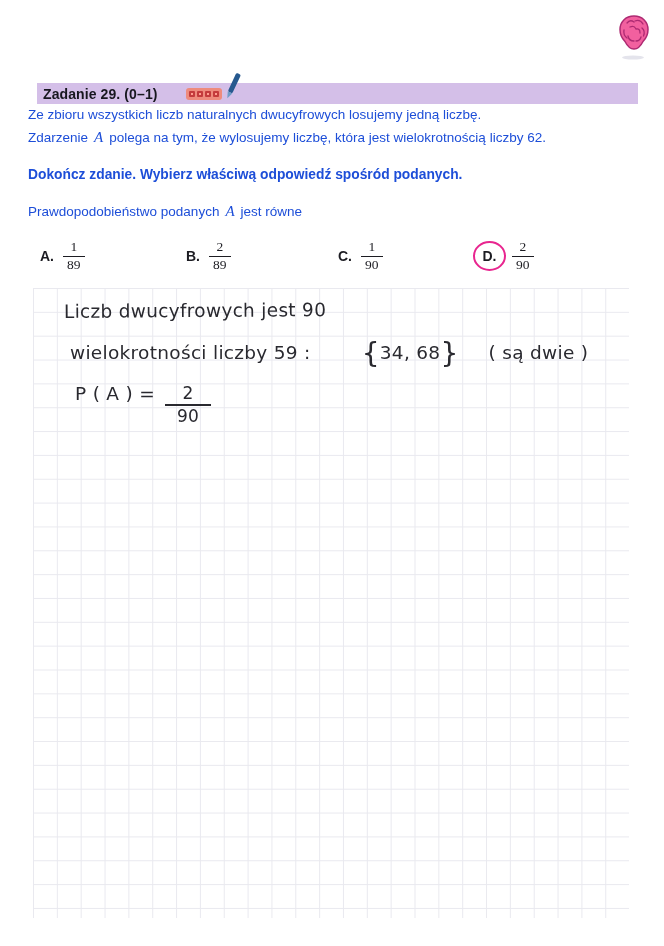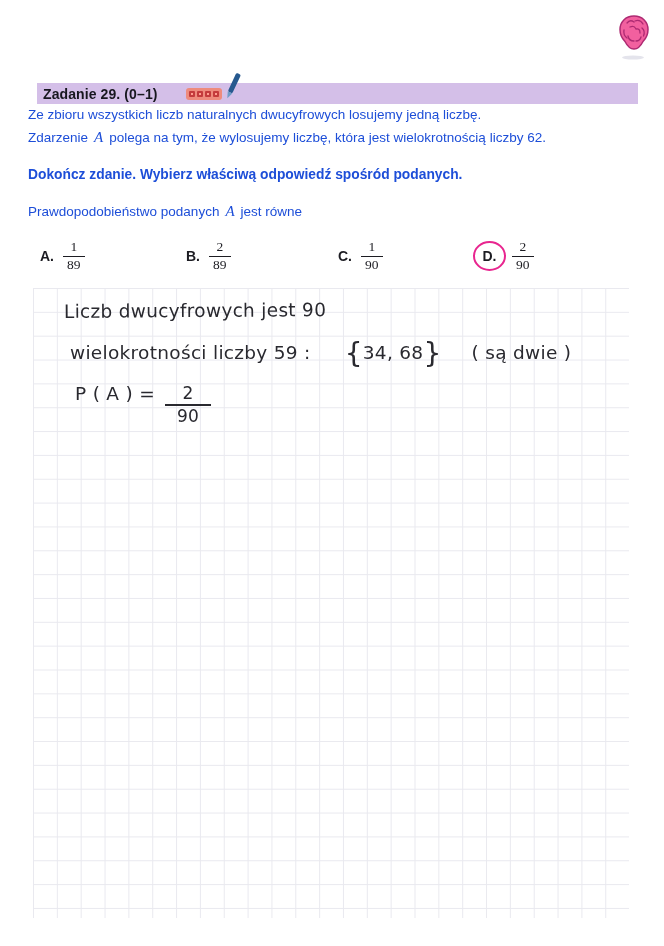--- a/index.html
+++ b/index.html
@@ -69,21 +69,21 @@
       linear-gradient(to right, #e9e9ef 1px, transparent 1px),
       linear-gradient(to bottom, #e9e9ef 1px, transparent 1px);
     background-size:23.85px 23.85px;
   }
   .hand {
     position:absolute; font-family:"DejaVu Sans", sans-serif;
     color:#29292f; font-size:18.5px; letter-spacing:0.3px; white-space:nowrap;
   }
   .n1 { left:31px; top:12px; transform:rotate(-0.4deg); }
   .n2 { left:37px; top:49px; }
-  .n2 .set-group { margin-left:34px; }
+  .n2 .set-group { margin-left:34px;padding-left:17px; }
   .n2 .comment { margin-left:30px; }
   .brace { font-size:28px; font-weight:400; vertical-align:-4px; }
   .n3 { left:42px; top:95px; display:flex; align-items:flex-start; }
   .hand-frac { display:inline-block; text-align:center; margin-left:10px; font-size:17px; line-height:1.25; }
   .hand-frac .hnum { display:block; padding:0 12px; }
   .hand-frac .hden { display:block; border-top:2px solid #29292f; padding:0 12px; }
 </style>
 </head>
 <body>
 

